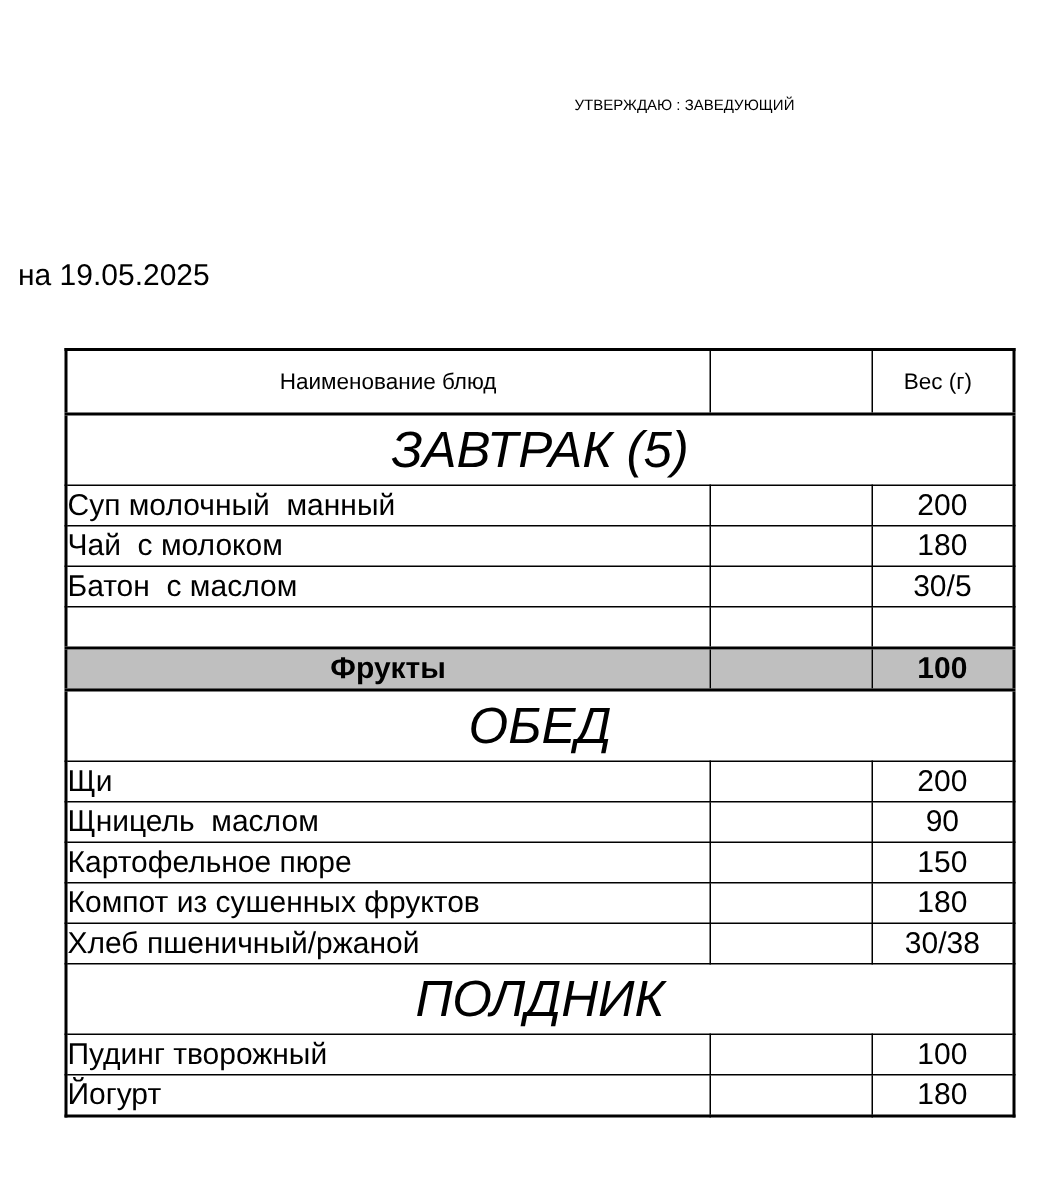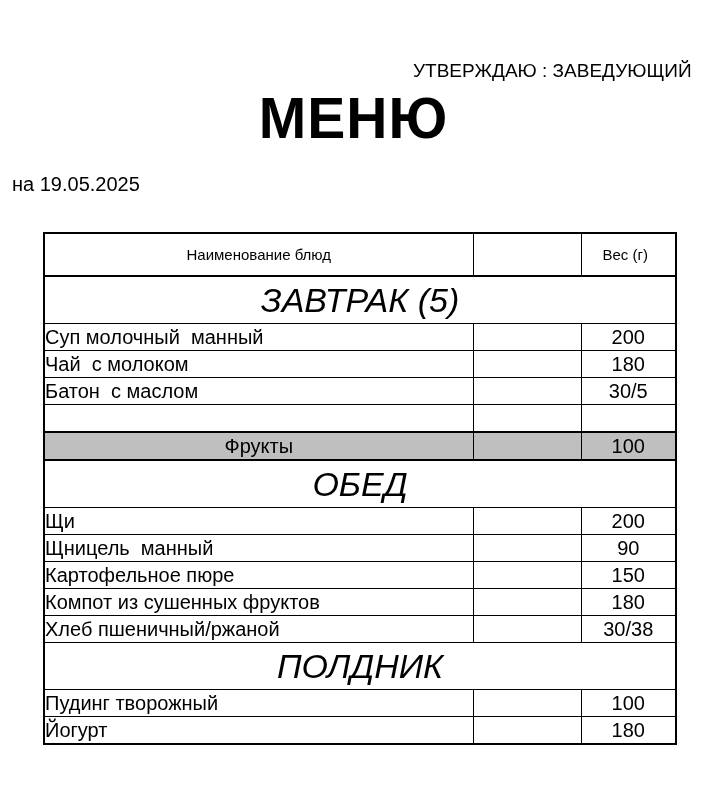--- a/index.html
+++ b/index.html
@@ -18,24 +18,23 @@
     position: relative;
     width: 707px;
     height: 786px;
     background: #ffffff;
     overflow: hidden;
   }
   .approval {
     position: absolute;
     left: 383px;
     top: 13px;
-    font-size: 19px;
+    font-size: 10px;
     line-height: 23px;
     white-space: pre-wrap;
-    margin-left: 30px;
   }
   .doc-title {
     position: absolute;
     top: 88px;
     left: 0;
     width: 707px;
     margin: 0;
     text-align: center;
     font-size: 57px;
     font-weight: bold;
@@ -89,39 +88,38 @@
     line-height: 26px;
   }
   .cell-name {
     text-align: left;
     padding-left: 5px;
     white-space: pre-wrap;
   }
   .cell-weight { text-align: center; }
   .highlight td {
     background: var(--highlight-color, #bfbfbf);
-    font-weight: normal;
+    font-weight: bold;
     border-top: 2px solid #000;
     border-bottom: 2px solid #000;
   }
   .highlight .cell-name {
     text-align: center;
     padding-left: 0;
   }
 </style>
 </head>
 <body>
 
 <div class="page">
 
   <div class="approval">
     <div>УТВЕРЖДАЮ : ЗАВЕДУЮЩИЙ</div>
   </div>
 
-  <h1 class="doc-title">МЕНЮ</h1>
 
   <div class="date-line">на 19.05.2025</div>
 
   <table class="menu-table">
     <colgroup>
       <col style="width:429px">
       <col style="width:108px">
       <col style="width:95px">
     </colgroup>
     <thead>
@@ -162,21 +160,21 @@
         </tr>
         <tr class="section-row">
           <td colspan="3" class="section-cell">ОБЕД</td>
         </tr>
         <tr class="dish-row">
           <td class="cell-name">Щи</td>
           <td class="cell-middle"></td>
           <td class="cell-weight">200</td>
         </tr>
         <tr class="dish-row">
-          <td class="cell-name">Щницель  манный</td>
+          <td class="cell-name">Щницель  маслом</td>
           <td class="cell-middle"></td>
           <td class="cell-weight">90</td>
         </tr>
         <tr class="dish-row">
           <td class="cell-name">Картофельное пюре</td>
           <td class="cell-middle"></td>
           <td class="cell-weight">150</td>
         </tr>
         <tr class="dish-row">
           <td class="cell-name">Компот из сушенных фруктов</td>

